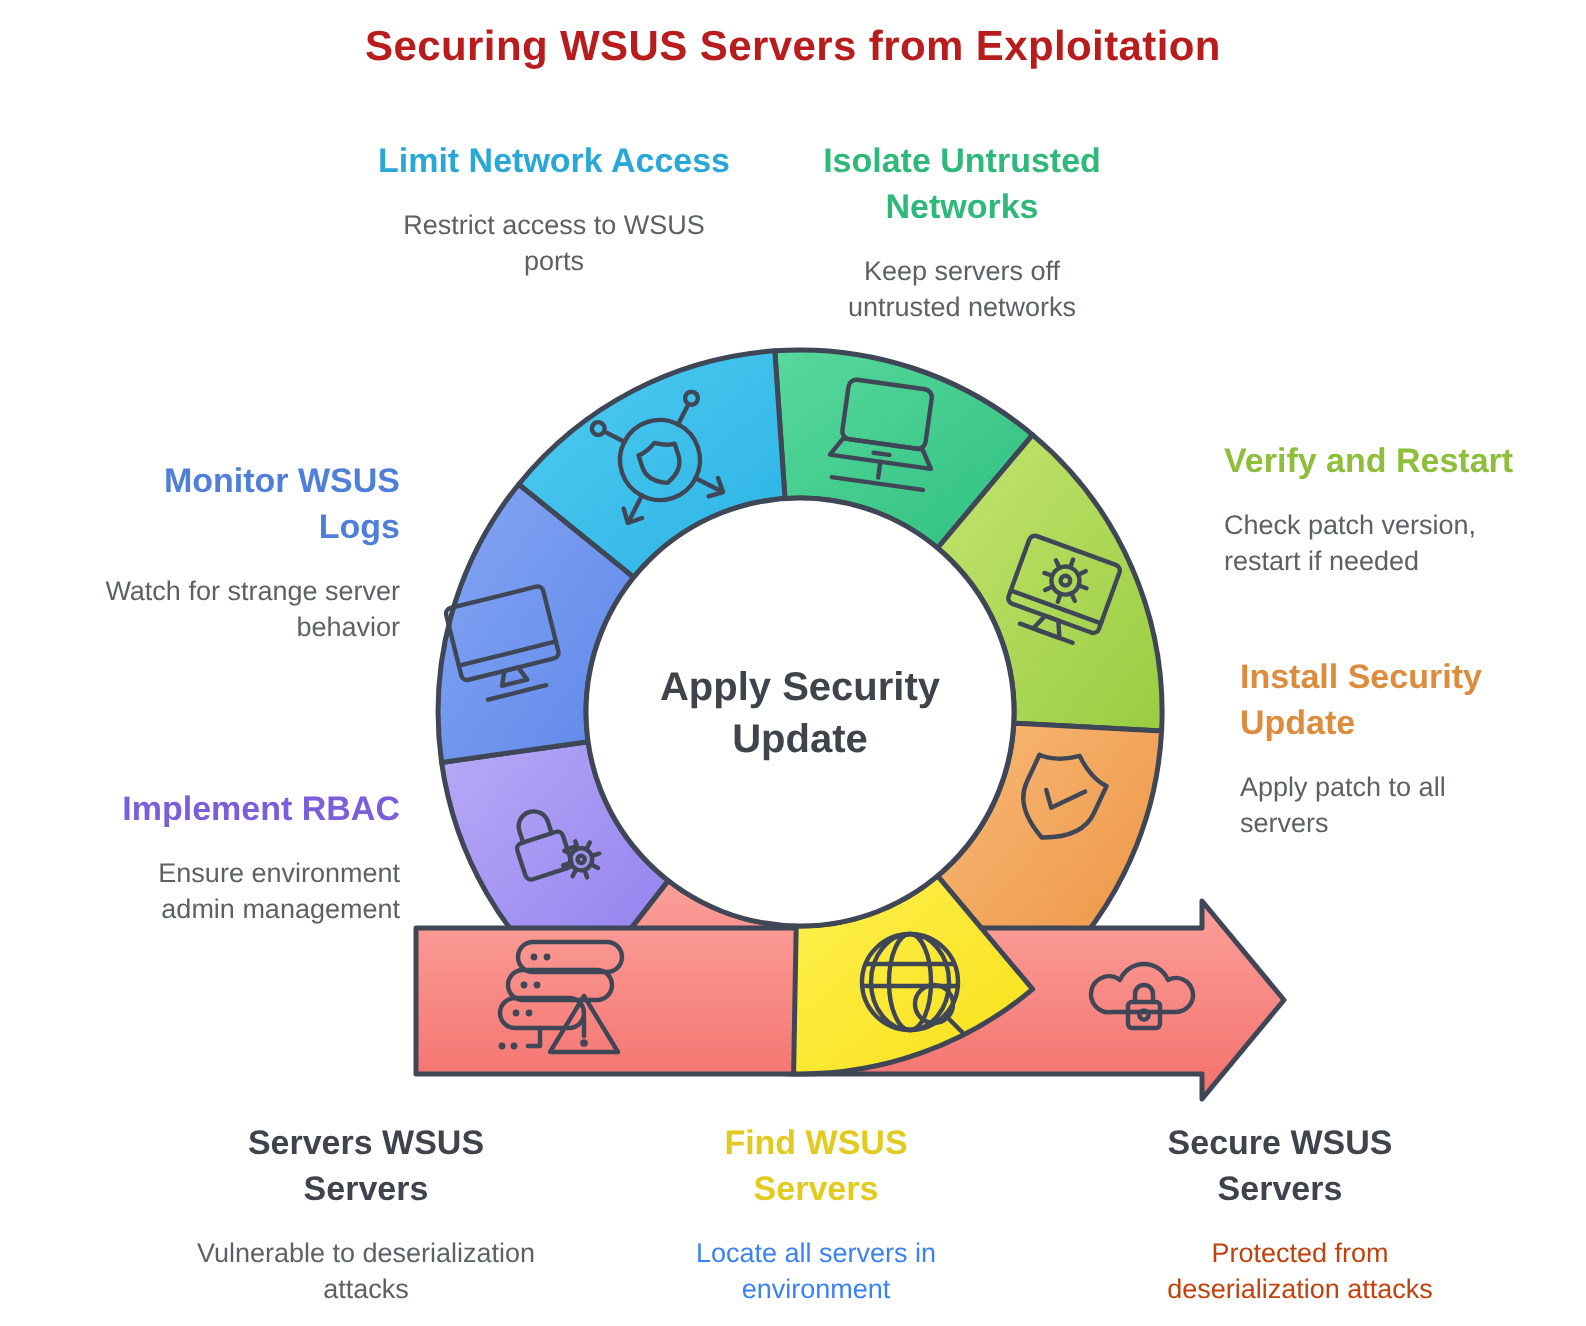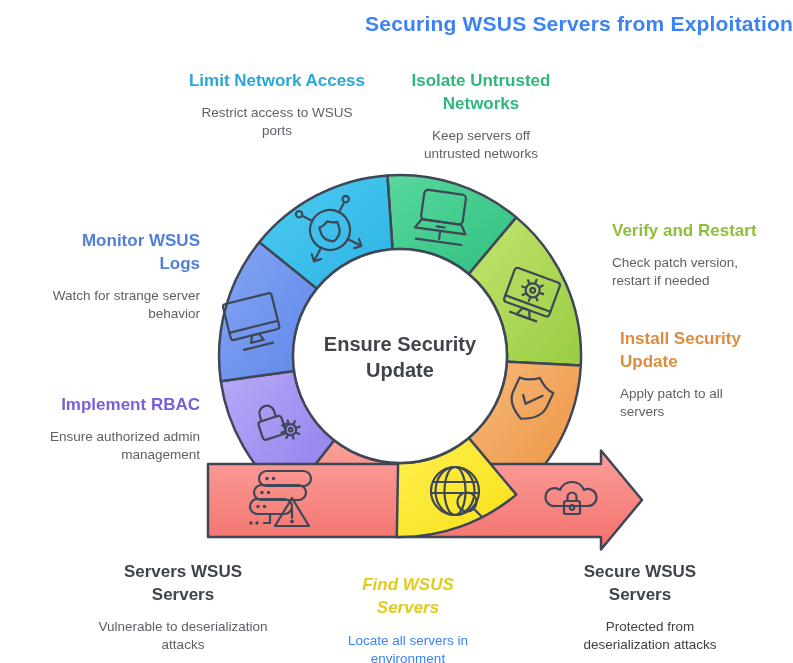--- a/index.html
+++ b/index.html
@@ -16,21 +16,21 @@
   .ta-c{text-align:center;} .ta-l{text-align:left;} .ta-r{text-align:right;}
   
   #c0{left:187px;top:69px;width:180px;}
   #c1{left:391px;top:69px;width:180px;}
   #c1 .d{width:150px;margin-left:auto;margin-right:auto;}
   #c2{left:612px;top:219px;width:190px;}
   #c2 .d{width:162px;}
   #c3{left:620px;top:327px;width:175px;}
   #c3 .d{width:150px;}
   #c4{left:318px;top:560px;width:180px;}
-  #c4 .h{width:150px;margin:13px auto;font-style:italic;}
+  #c4 .h{width:150px;margin:0 auto;}
   #c5{left:91px;top:560px;width:184px;}
   #c5 .h{width:150px;margin:0 auto;}
   #c6{left:548px;top:560px;width:184px;}
   #c6 .h{width:152px;margin:0 auto;}
   #c7{left:20px;top:393px;width:180px;}
   #c7 .d{width:152px;margin-left:auto;}
   #c8{left:20px;top:229px;width:180px;}
   #c8 .h{width:142px;margin-left:auto;}
 </style>
 </head>
@@ -194,23 +194,23 @@
           <circle cx="268.5" cy="492.5" r="1.7"></circle>
         <circle cx="258" cy="506.5" r="1.7"></circle>
           <circle cx="264.5" cy="506.5" r="1.7"></circle>
         <circle cx="257" cy="523" r="1.7"></circle>
           <circle cx="251" cy="523" r="1.7"></circle>
         <circle cx="292" cy="521.5" r="1.9"></circle>
       </g>
     </g>
   </svg>
 
-  <div class="title" style="color: #3b82f6; text-align: right;">Securing WSUS Servers from Exploitation</div>
-
-  <div class="center-label" style="color: rgb(63, 68, 75);">Ensure Security Update</div>
+  <div class="title" style="color: #b91c1c;">Securing WSUS Servers from Exploitation</div>
+
+  <div class="center-label" style="color: rgb(63, 68, 75);">Apply Security Update</div>
 
   <div class="callout ta-c" id="c0">
     <div class="h" style="color: rgb(41, 168, 216);">Limit Network Access</div>
     <div class="d" style="color: rgb(93, 97, 102);">Restrict access to WSUS ports</div>
   </div>
 
   <div class="callout ta-c" id="c1">
     <div class="h" style="color: rgb(46, 184, 122);">Isolate Untrusted Networks</div>
     <div class="d" style="color: rgb(93, 97, 102);">Keep servers off untrusted networks</div>
   </div>
@@ -230,26 +230,26 @@
     <div class="d" style="color: #3b82f6;">Locate all servers in environment</div>
   </div>
 
   <div class="callout ta-c" id="c5">
     <div class="h" style="color: rgb(63, 68, 76);">Servers WSUS Servers</div>
     <div class="d" style="color: rgb(93, 97, 102);">Vulnerable to deserialization attacks</div>
   </div>
 
   <div class="callout ta-c" id="c6">
     <div class="h" style="color: rgb(63, 68, 76);">Secure WSUS Servers</div>
-    <div class="d" style="color: #404040; margin-left: 20px;">Protected from deserialization attacks</div>
+    <div class="d" style="color: #c2410c; margin-left: 20px;">Protected from deserialization attacks</div>
   </div>
 
   <div class="callout ta-r" id="c7">
     <div class="h" style="color: rgb(122, 95, 217);">Implement RBAC</div>
-    <div class="d" style="color: rgb(93, 97, 102);">Ensure authorized admin management</div>
+    <div class="d" style="color: rgb(93, 97, 102);">Ensure environment admin management</div>
   </div>
 
   <div class="callout ta-r" id="c8">
     <div class="h" style="color: rgb(79, 127, 217);">Monitor WSUS Logs</div>
     <div class="d" style="color: rgb(93, 97, 102);">Watch for strange server behavior</div>
   </div>
 
 </div>
 
 </body></html>

